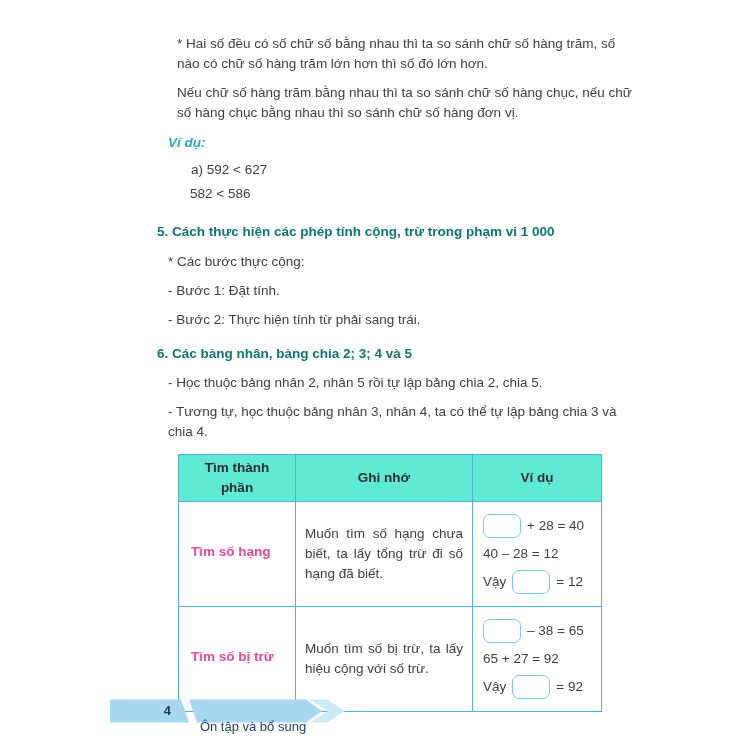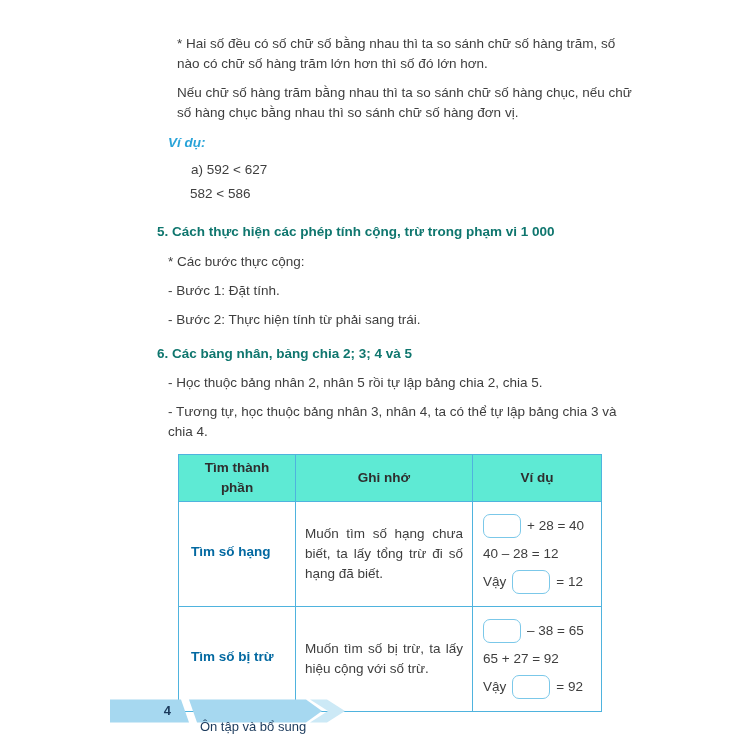--- a/index.html
+++ b/index.html
@@ -55,21 +55,21 @@
   table.components-table th {
     background: #5eead4;
     font-weight: bold;
     color: #2e2e2e;
     text-align: center;
     padding: 3px 20px;
     height: 22px;
   }
   td.cell-component {
     font-weight: bold;
-    color: #0369a1;
+    color: #ec4899;
     padding: 0 6px 4px 12px;
     vertical-align: middle;
   }
   td.cell-rule {
     padding: 6px 9px;
     vertical-align: middle;
     text-align: justify;
   }
   td.cell-example {
     padding: 6px 4px 6px 10px;

